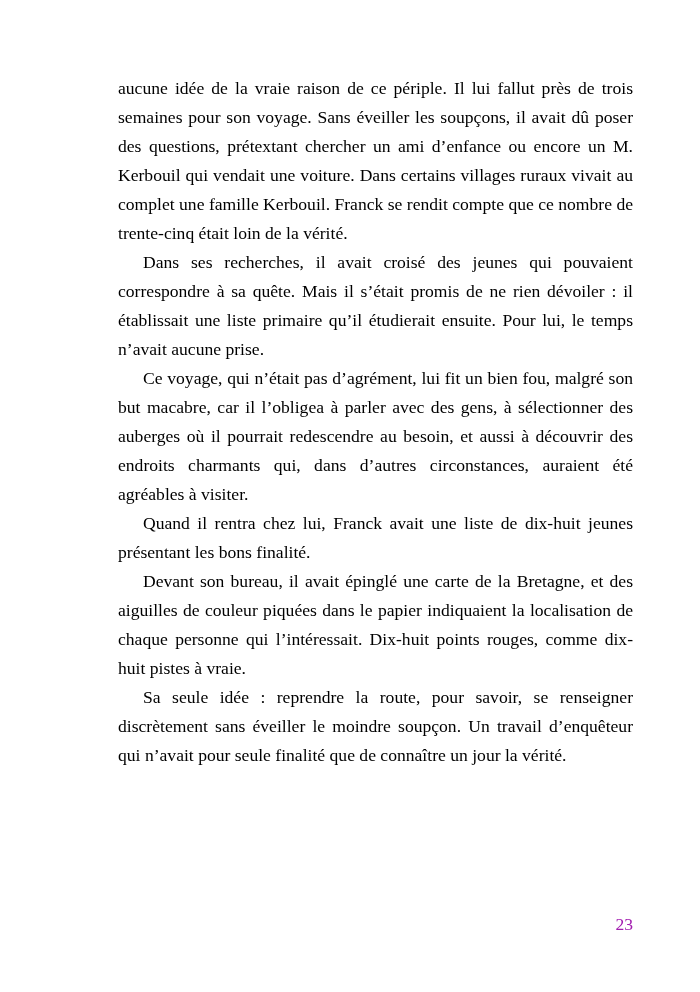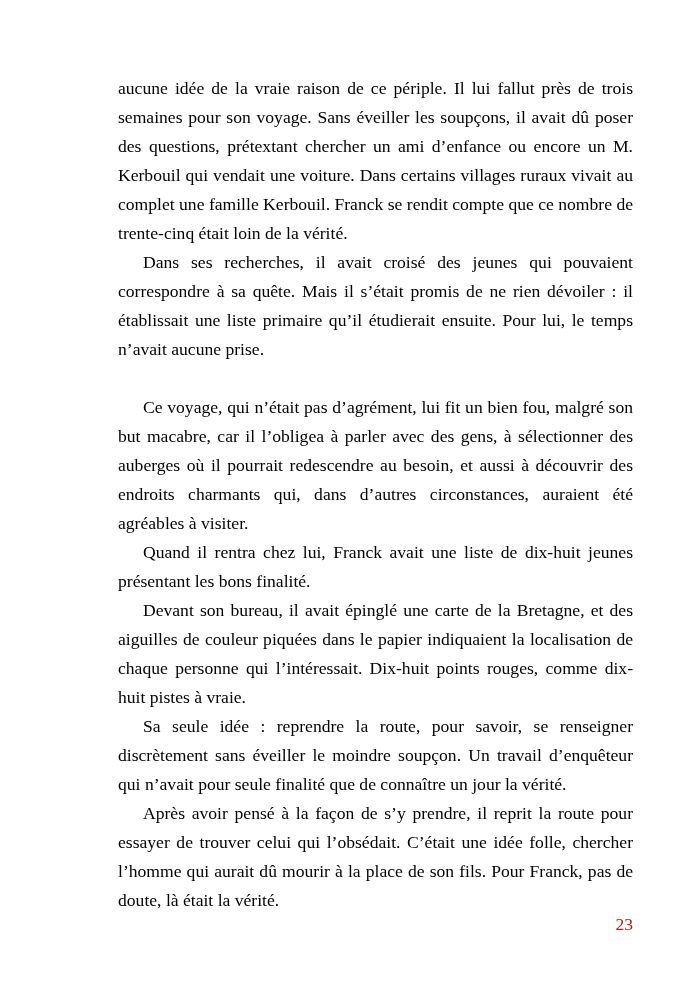--- a/index.html
+++ b/index.html
@@ -44,33 +44,32 @@
     hyphens: none;
     -webkit-hyphens: none;
   }
 
   p.para.no-indent {
     text-indent: 0;
   }
 
   
   p.para.gap-before {
-    margin-top: 29px;
   }
 
   .page-number {
     position: absolute;
     left: 118px;
     top: 912px;
     width: 515px;
     text-align: right;
     font-size: 17.6px;
     line-height: 24px;
     font-family: "Liberation Serif", "DejaVu Serif", serif;
-    color: #b91c1c;
+    color: #a21caf;
   }
 </style>
 </head>
 <body>
 
 <div class="page">
 
   <div class="text-block">
 
     <p class="para no-indent">aucune idée de la vraie raison de ce périple. Il lui fallut près de trois semaines pour son voyage. Sans éveiller les soupçons, il avait dû poser des questions, prétextant chercher un ami d’enfance ou encore un M. Kerbouil qui vendait une voiture. Dans certains villages ruraux vivait au complet une famille Kerbouil. Franck se rendit compte que ce nombre de trente-cinq était loin de la vérité.</p>
@@ -78,19 +77,18 @@
     <p class="para">Dans ses recherches, il avait croisé des jeunes qui pouvaient correspondre à sa quête. Mais il s’était promis de ne rien dévoiler : il établissait une liste primaire qu’il étudierait ensuite. Pour lui, le temps n’avait aucune prise.</p>
 
     <p class="para gap-before">Ce voyage, qui n’était pas d’agrément, lui fit un bien fou, malgré son but macabre, car il l’obligea à parler avec des gens, à sélectionner des auberges où il pourrait redescendre au besoin, et aussi à découvrir des endroits charmants qui, dans d’autres circonstances, auraient été agréables à visiter.</p>
 
     <p class="para">Quand il rentra chez lui, Franck avait une liste de dix-huit jeunes présentant les bons finalité.</p>
 
     <p class="para">Devant son bureau, il avait épinglé une carte de la Bretagne, et des aiguilles de couleur piquées dans le papier indiquaient la localisation de chaque personne qui l’intéressait. Dix-huit points rouges, comme dix-huit pistes à vraie.</p>
 
     <p class="para">Sa seule idée : reprendre la route, pour savoir, se renseigner discrètement sans éveiller le moindre soupçon. Un travail d’enquêteur qui n’avait pour seule finalité que de connaître un jour la vérité.</p>
 
-    <p class="para">Après avoir pensé à la façon de s’y prendre, il reprit la route pour essayer de trouver celui qui l’obsédait. C’était une idée folle, chercher l’homme qui aurait dû mourir à la place de son fils. Pour Franck, pas de doute, là était la vérité.</p>
 
   </div>
 
   <div class="page-number">23</div>
 
 </div>
 
 </body></html>

